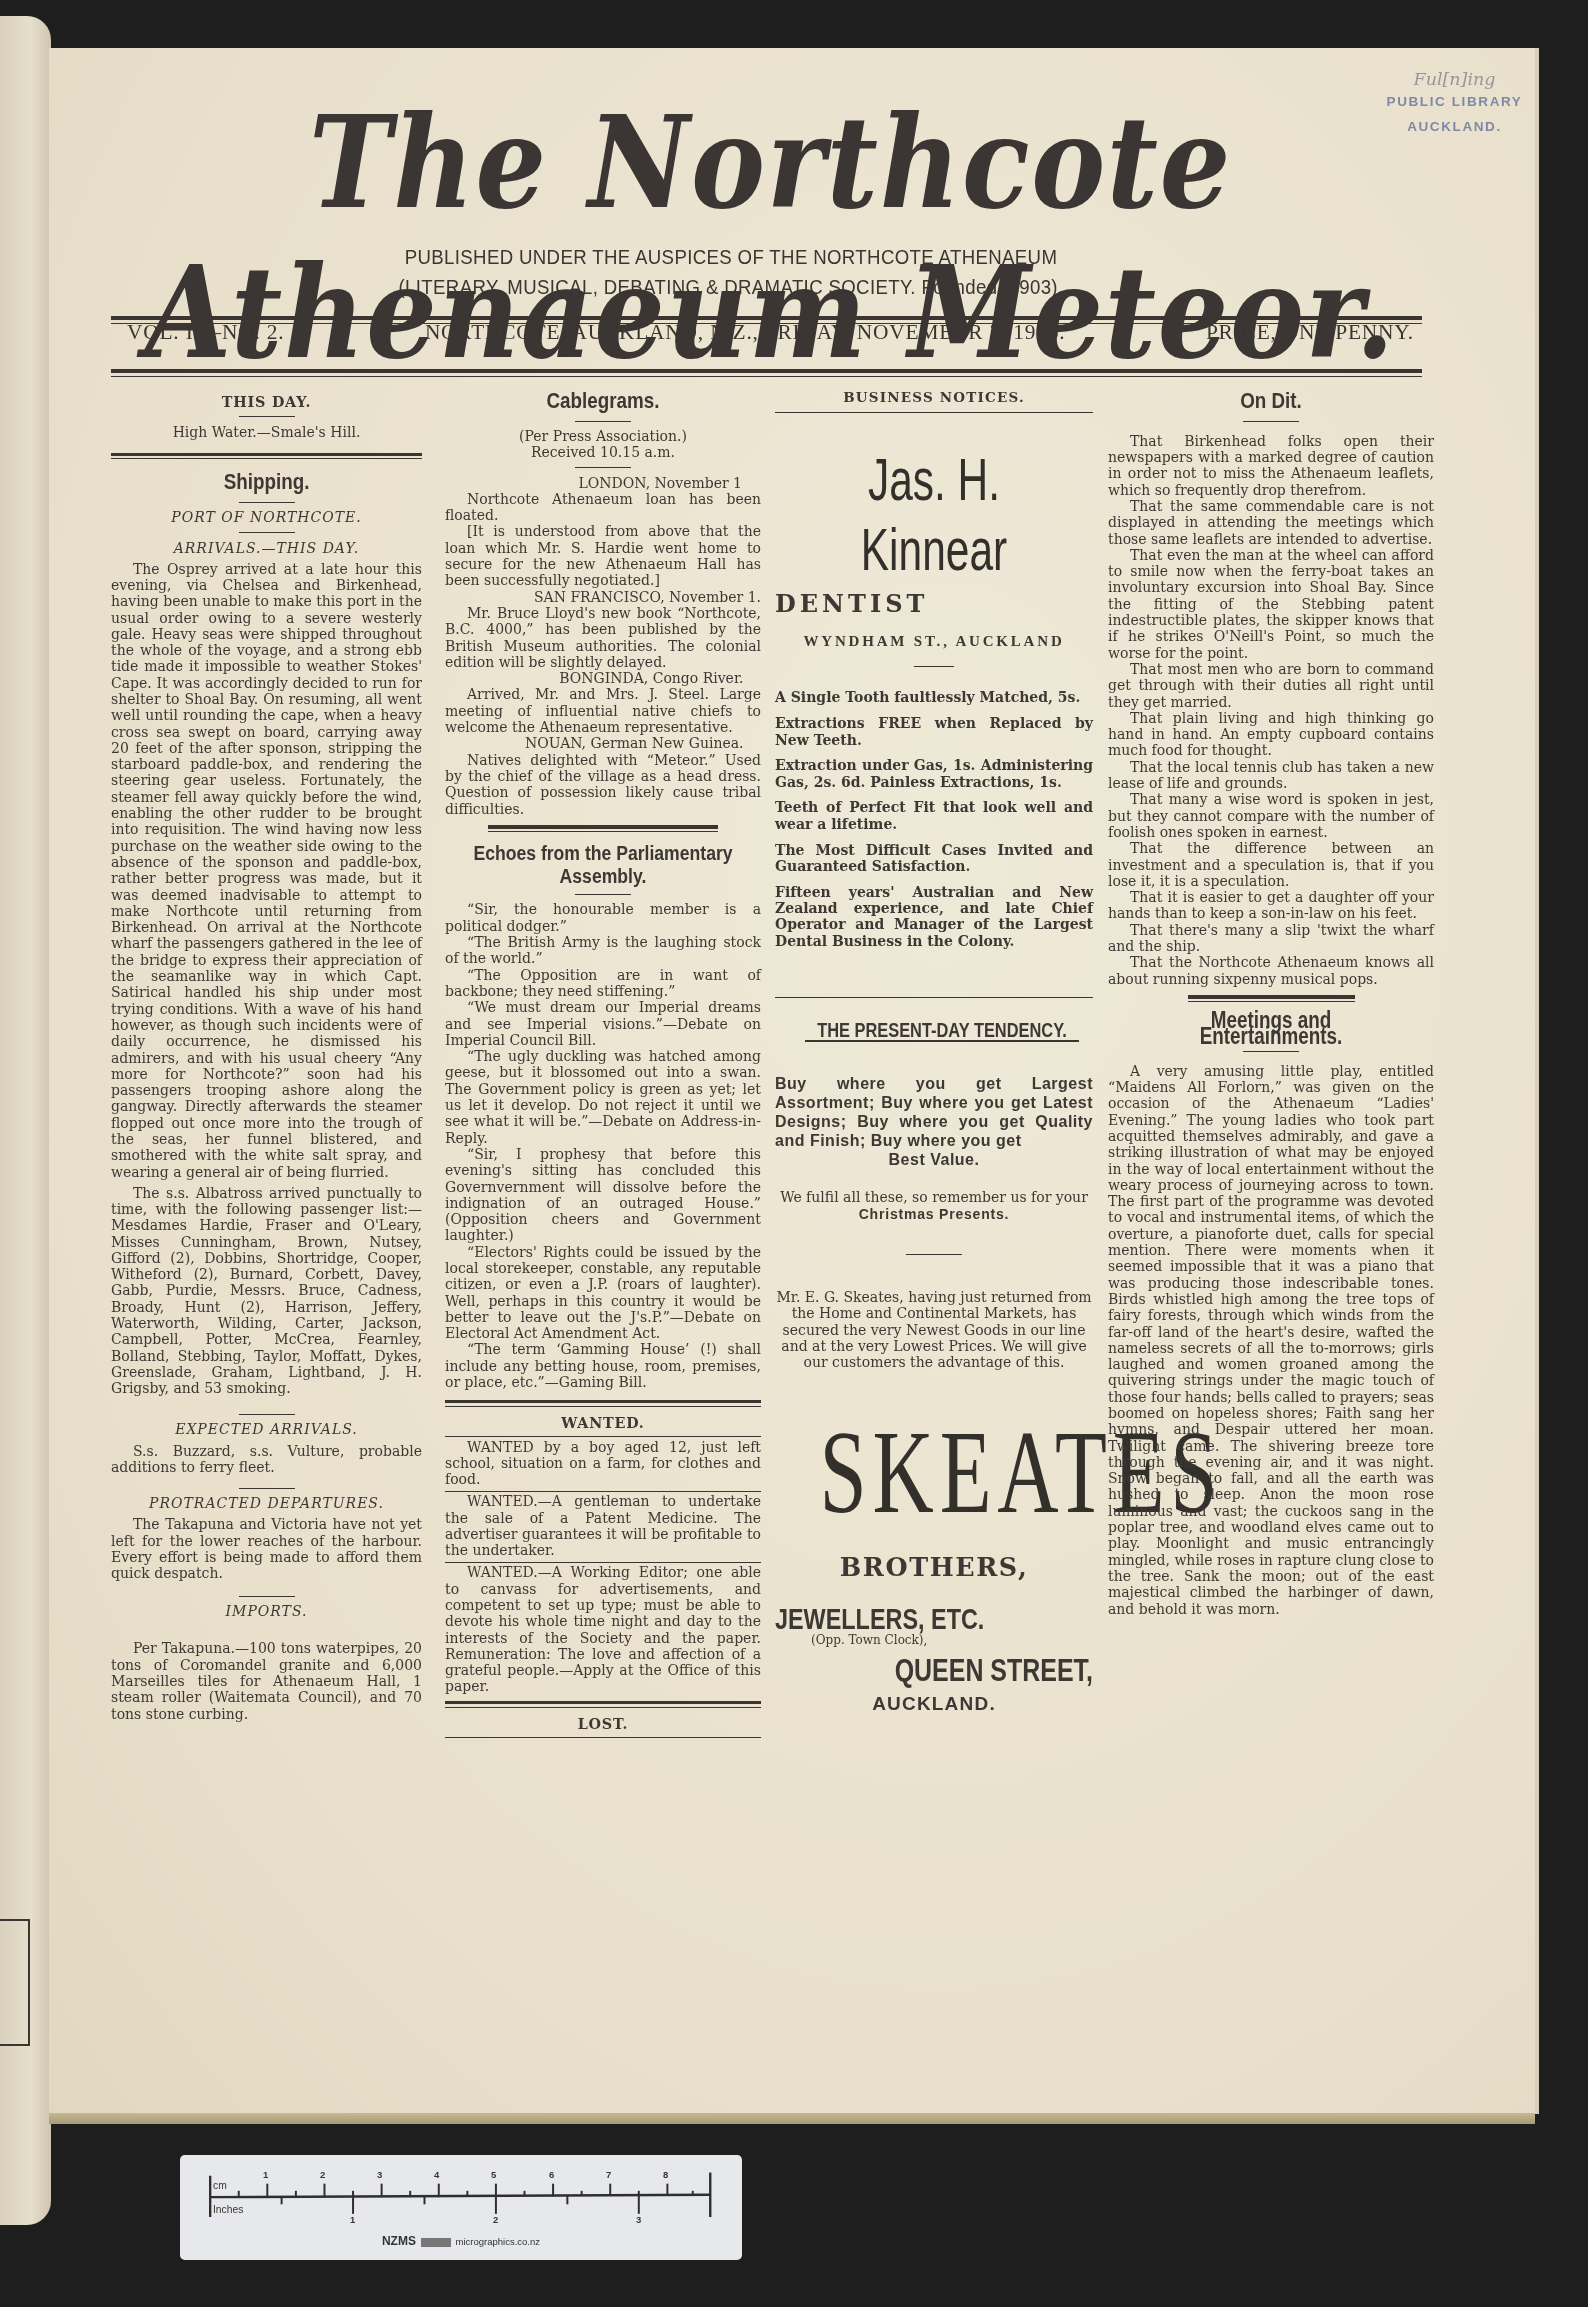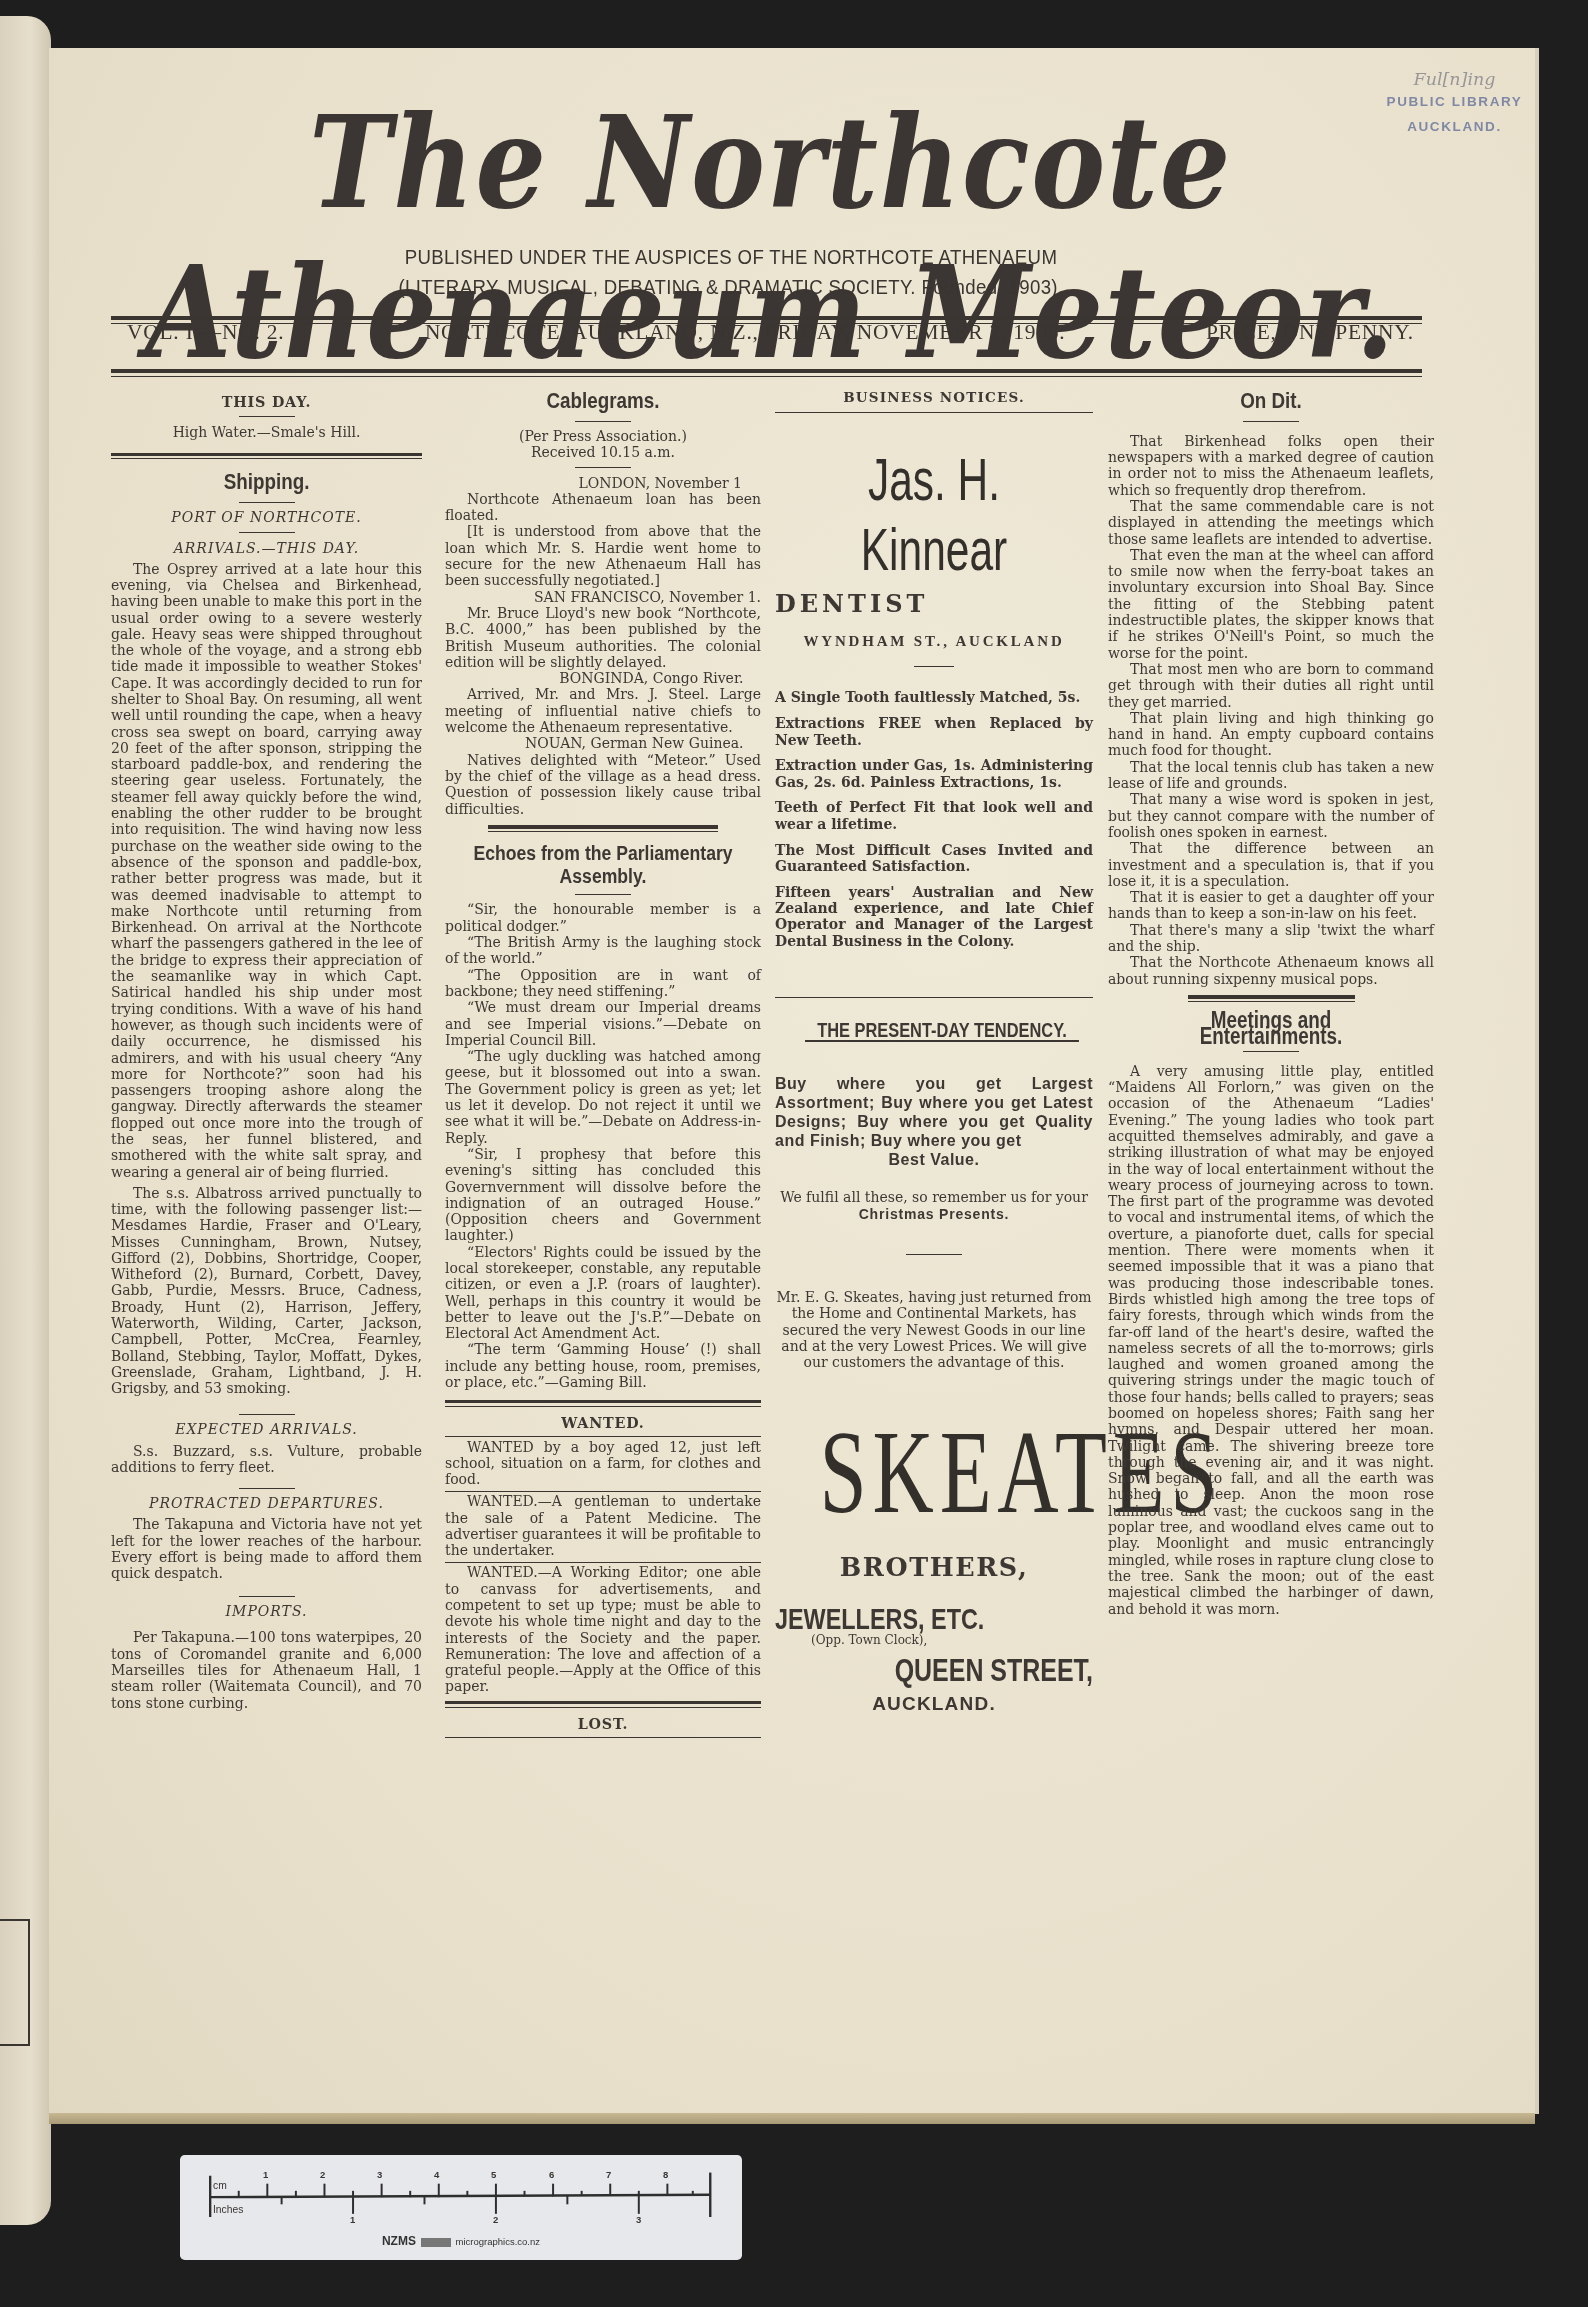--- a/index.html
+++ b/index.html
@@ -139,21 +139,21 @@
   <p>The Osprey arrived at a late hour this evening, via Chelsea and Birkenhead, having been unable to make this port in the usual order owing to a severe westerly gale. Heavy seas were shipped throughout the whole of the voyage, and a strong ebb tide made it impossible to weather Stokes' Cape. It was accordingly decided to run for shelter to Shoal Bay. On resuming, all went well until rounding the cape, when a heavy cross sea swept on board, carrying away 20 feet of the after sponson, stripping the starboard paddle-box, and rendering the steering gear useless. Fortunately, the steamer fell away quickly before the wind, enabling the other rudder to be brought into requisition. The wind having now less purchase on the weather side owing to the absence of the sponson and paddle-box, rather better progress was made, but it was deemed inadvisable to attempt to make Northcote until returning from Birkenhead. On arrival at the Northcote wharf the passengers gathered in the lee of the bridge to express their appreciation of the seamanlike way in which Capt. Satirical handled his ship under most trying conditions. With a wave of his hand however, as though such incidents were of daily occurrence, he dismissed his admirers, and with his usual cheery “Any more for Northcote?” soon had his passengers trooping ashore along the gangway. Directly afterwards the steamer flopped out once more into the trough of the seas, her funnel blistered, and smothered with the white salt spray, and wearing a general air of being flurried.</p>
   <p style="margin-top:4.8px">The s.s. Albatross arrived punctually to time, with the following passenger list:—Mesdames Hardie, Fraser and O'Leary, Misses Cunningham, Brown, Nutsey, Gifford (2), Dobbins, Shortridge, Cooper, Witheford (2), Burnard, Corbett, Davey, Gabb, Purdie, Messrs. Bruce, Cadness, Broady, Hunt (2), Harrison, Jeffery, Waterworth, Wilding, Carter, Jackson, Campbell, Potter, McCrea, Fearnley, Bolland, Stebbing, Taylor, Moffatt, Dykes, Greenslade, Graham, Lightband, J. H. Grigsby, and 53 smoking.</p>
   <div class="short-rule" style="margin-top:17.5px"></div>
   <div class="sub-caps">EXPECTED ARRIVALS.</div>
   <p>S.s. Buzzard, s.s. Vulture, probable additions to ferry fleet.</p>
   <div class="short-rule" style="margin-top:12.7px"></div>
   <div class="sub-caps">PROTRACTED DEPARTURES.</div>
   <p>The Takapuna and Victoria have not yet left for the lower reaches of the harbour. Every effort is being made to afford them quick despatch.</p>
   <div class="short-rule" style="margin-top:14.3px"></div>
   <div class="sub-caps">IMPORTS.</div>
-  <p style="margin-top:10px">Per Takapuna.—100 tons waterpipes, 20 tons of Coromandel granite and 6,000 Marseilles tiles for Athenaeum Hall, 1 steam roller (Waitemata Council), and 70 tons stone curbing.</p>
+  <p style="margin-top:21px">Per Takapuna.—100 tons waterpipes, 20 tons of Coromandel granite and 6,000 Marseilles tiles for Athenaeum Hall, 1 steam roller (Waitemata Council), and 70 tons stone curbing.</p>
 </div>
 
 <div class="col c2">
   <div class="hd-sans">Cablegrams.</div>
   <div class="short-rule"></div>
   <p class="center">(Per Press Association.)</p>
   <p class="center">Received 10.15 a.m.</p>
   <div class="short-rule"></div>
   <div class="right" style="padding-right:19px">LONDON, November 1</div>
   <p>Northcote Athenaeum loan has been floated.</p>

